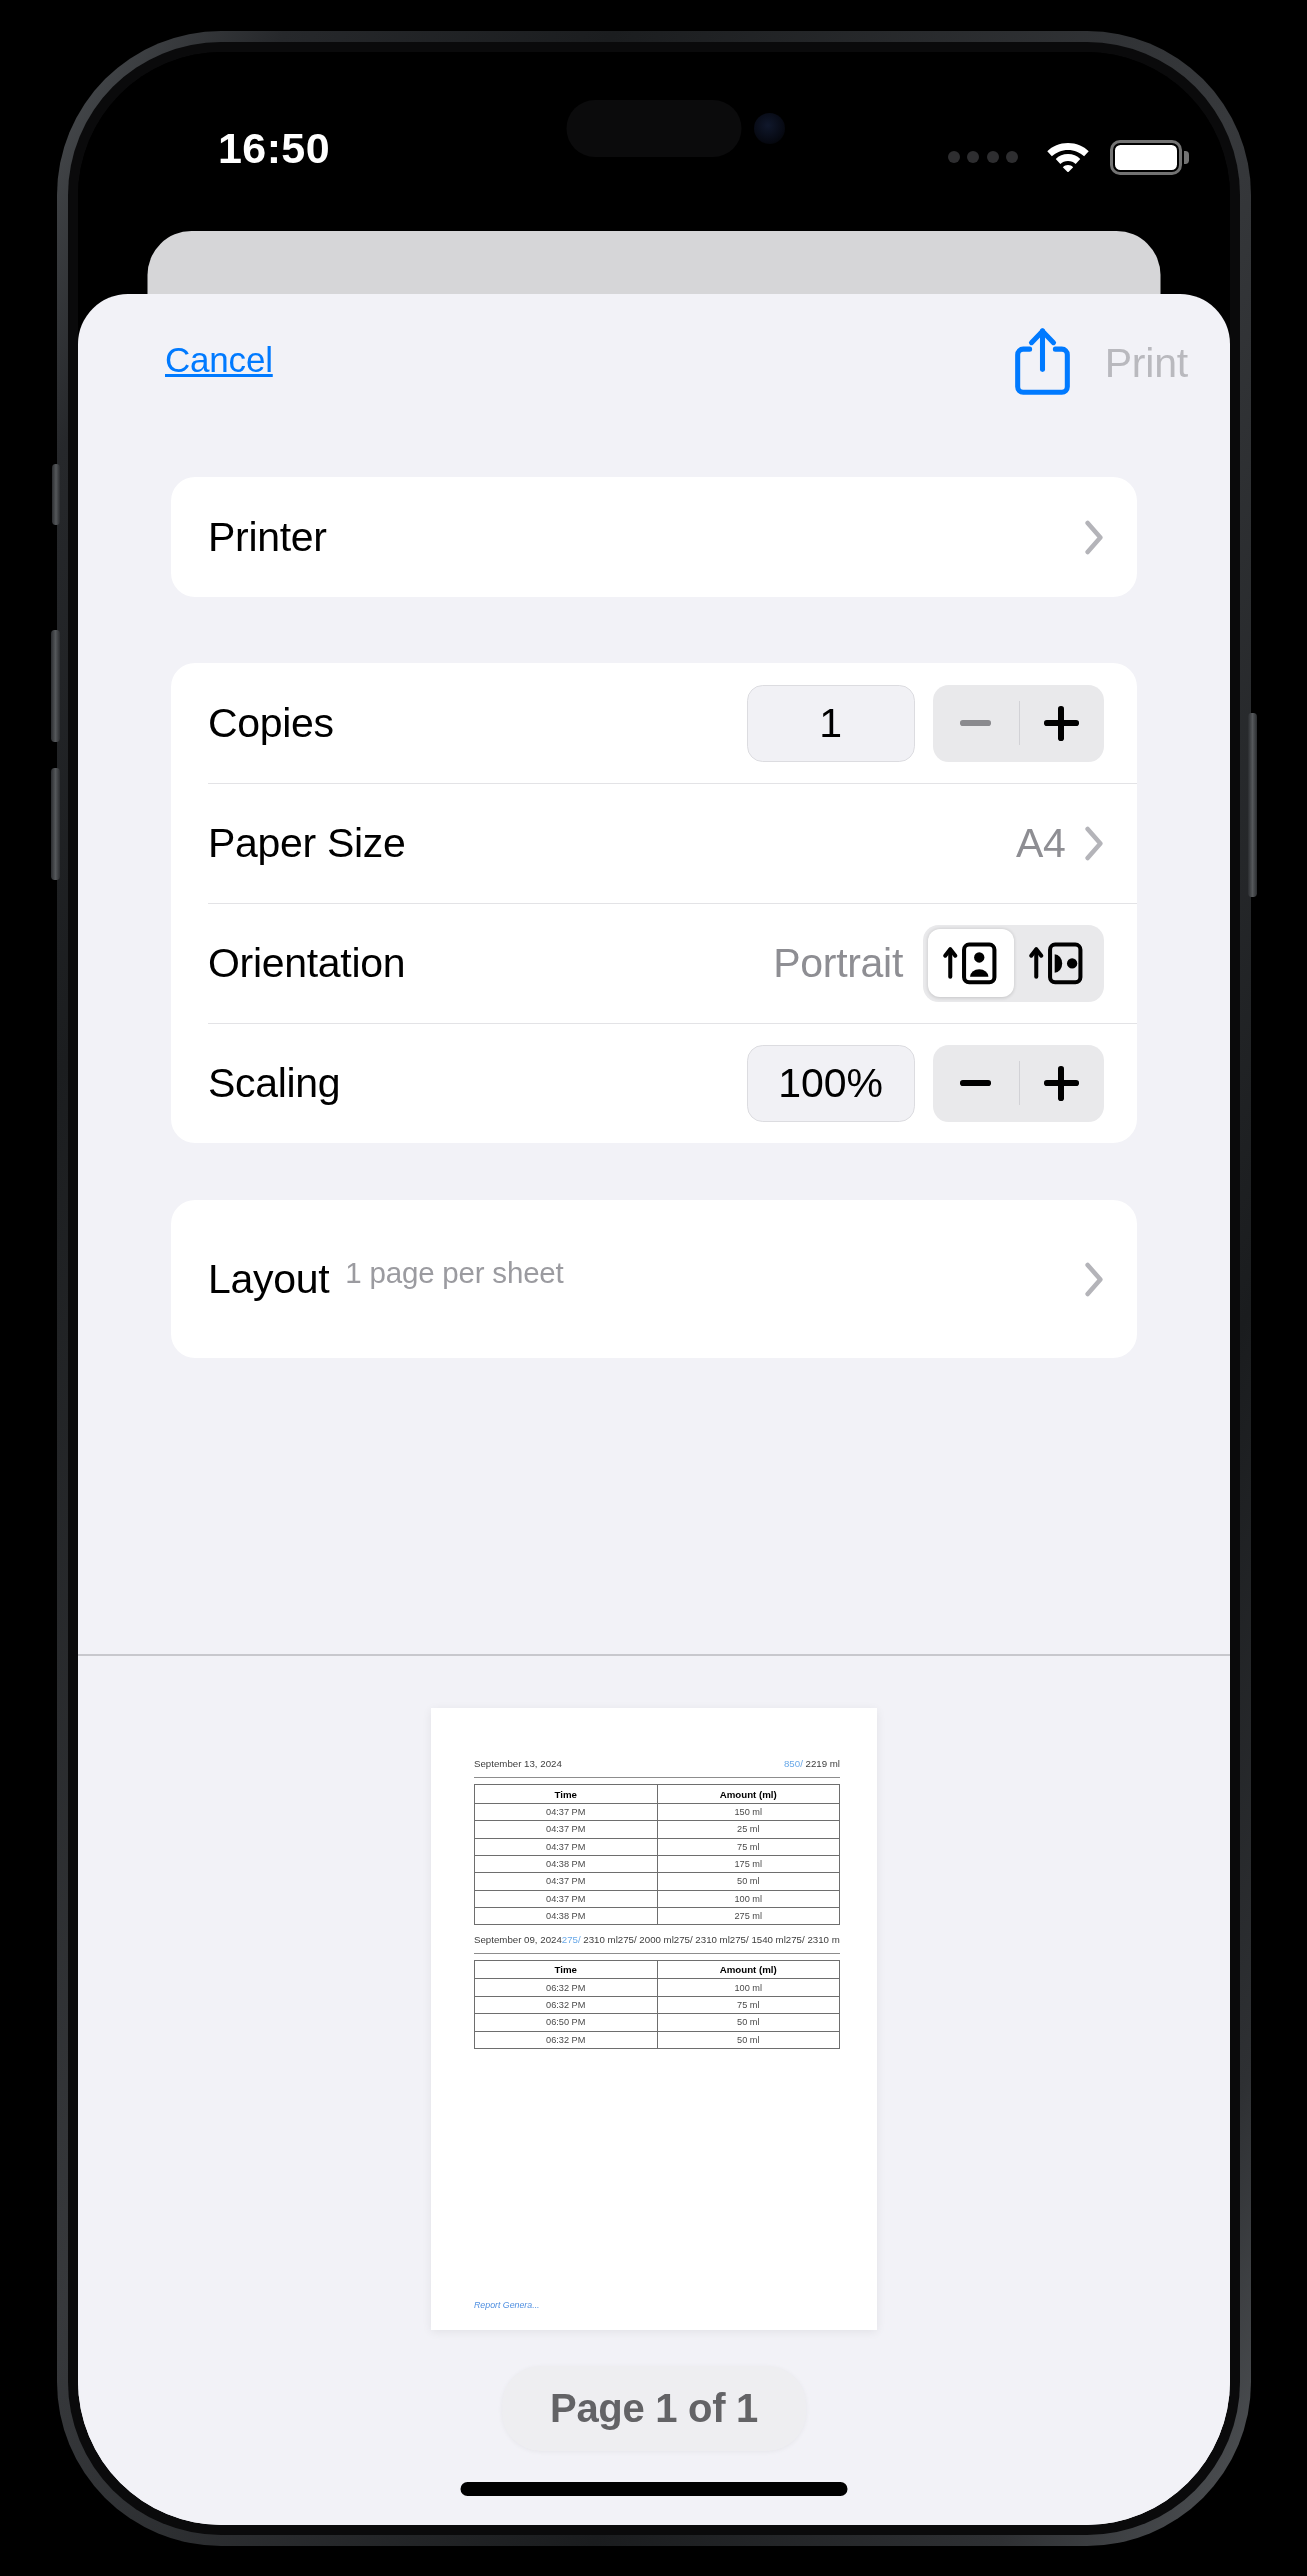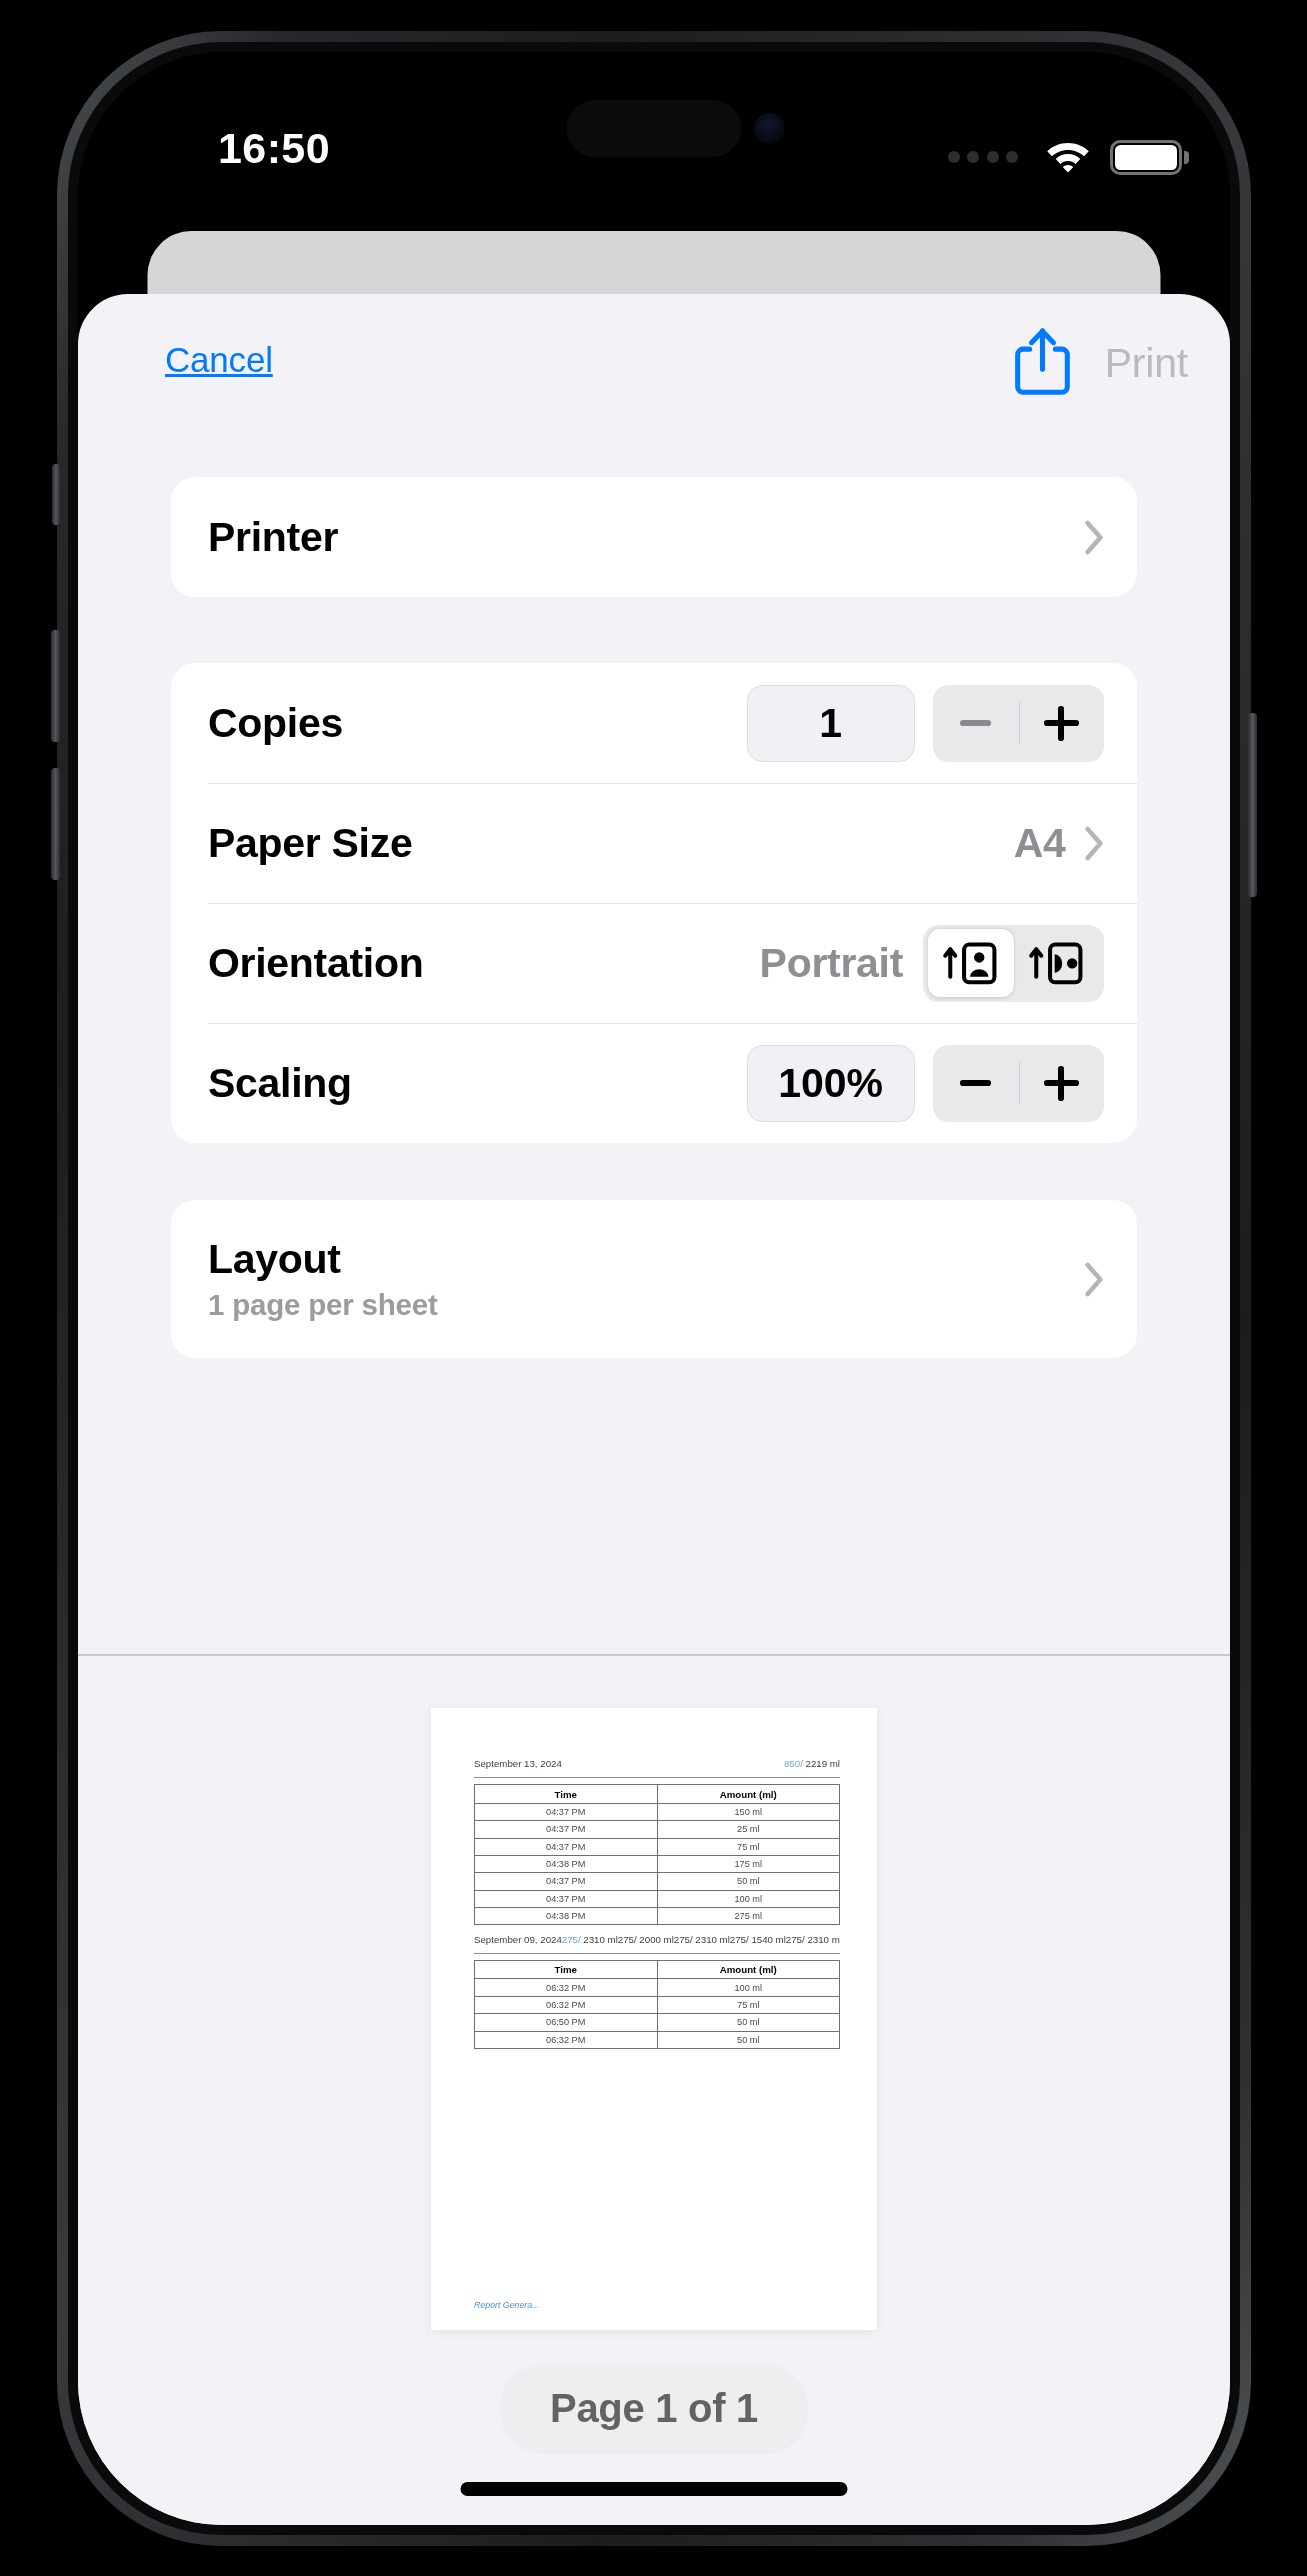--- a/index.html
+++ b/index.html
@@ -116,21 +116,20 @@
     position: absolute; right: 42px; top: 46px;
     font-size: 41px; color: #b9b9be; letter-spacing: -0.2px;
   }
 
   
   .card {
     margin: 0 93px;
     background: #fff;
     border-radius: 24px;
     overflow: hidden;
-    font-weight: bold;
   }
   #printer-card { margin-top: 54px; }
   #settings-card { margin-top: 66px; }
   #layout-card { margin-top: 57px; }
 
   .row {
     position: relative;
     display: flex; align-items: center;
     height: 120px;
     padding: 0 33px 0 37px;
@@ -193,21 +192,21 @@
     display: flex; align-items: center; justify-content: center;
     border-radius: 12px;
   }
   .seg.selected {
     background: #fff;
     box-shadow: 0 0.9px 3.7px rgba(0,0,0,.16);
   }
 
   
   #layout-card .row { height: 158px; align-items: center; }
-  .layout-texts { display: flex; flex-direction: column; gap: 5px; }
+  .layout-texts { display: flex; flex-direction: row; gap: 16px; }
   .layout-title { font-size: 41px; color: #000; letter-spacing: -0.3px; }
   .layout-sub { font-size: 29.5px; color: #9b9ba0; letter-spacing: -0.2px; }
 
   
   #preview-divider {
     position: absolute; left: 0; right: 0; top: 1360px;
     height: 2.3px; background: #c8c8cd;
   }
 
   

